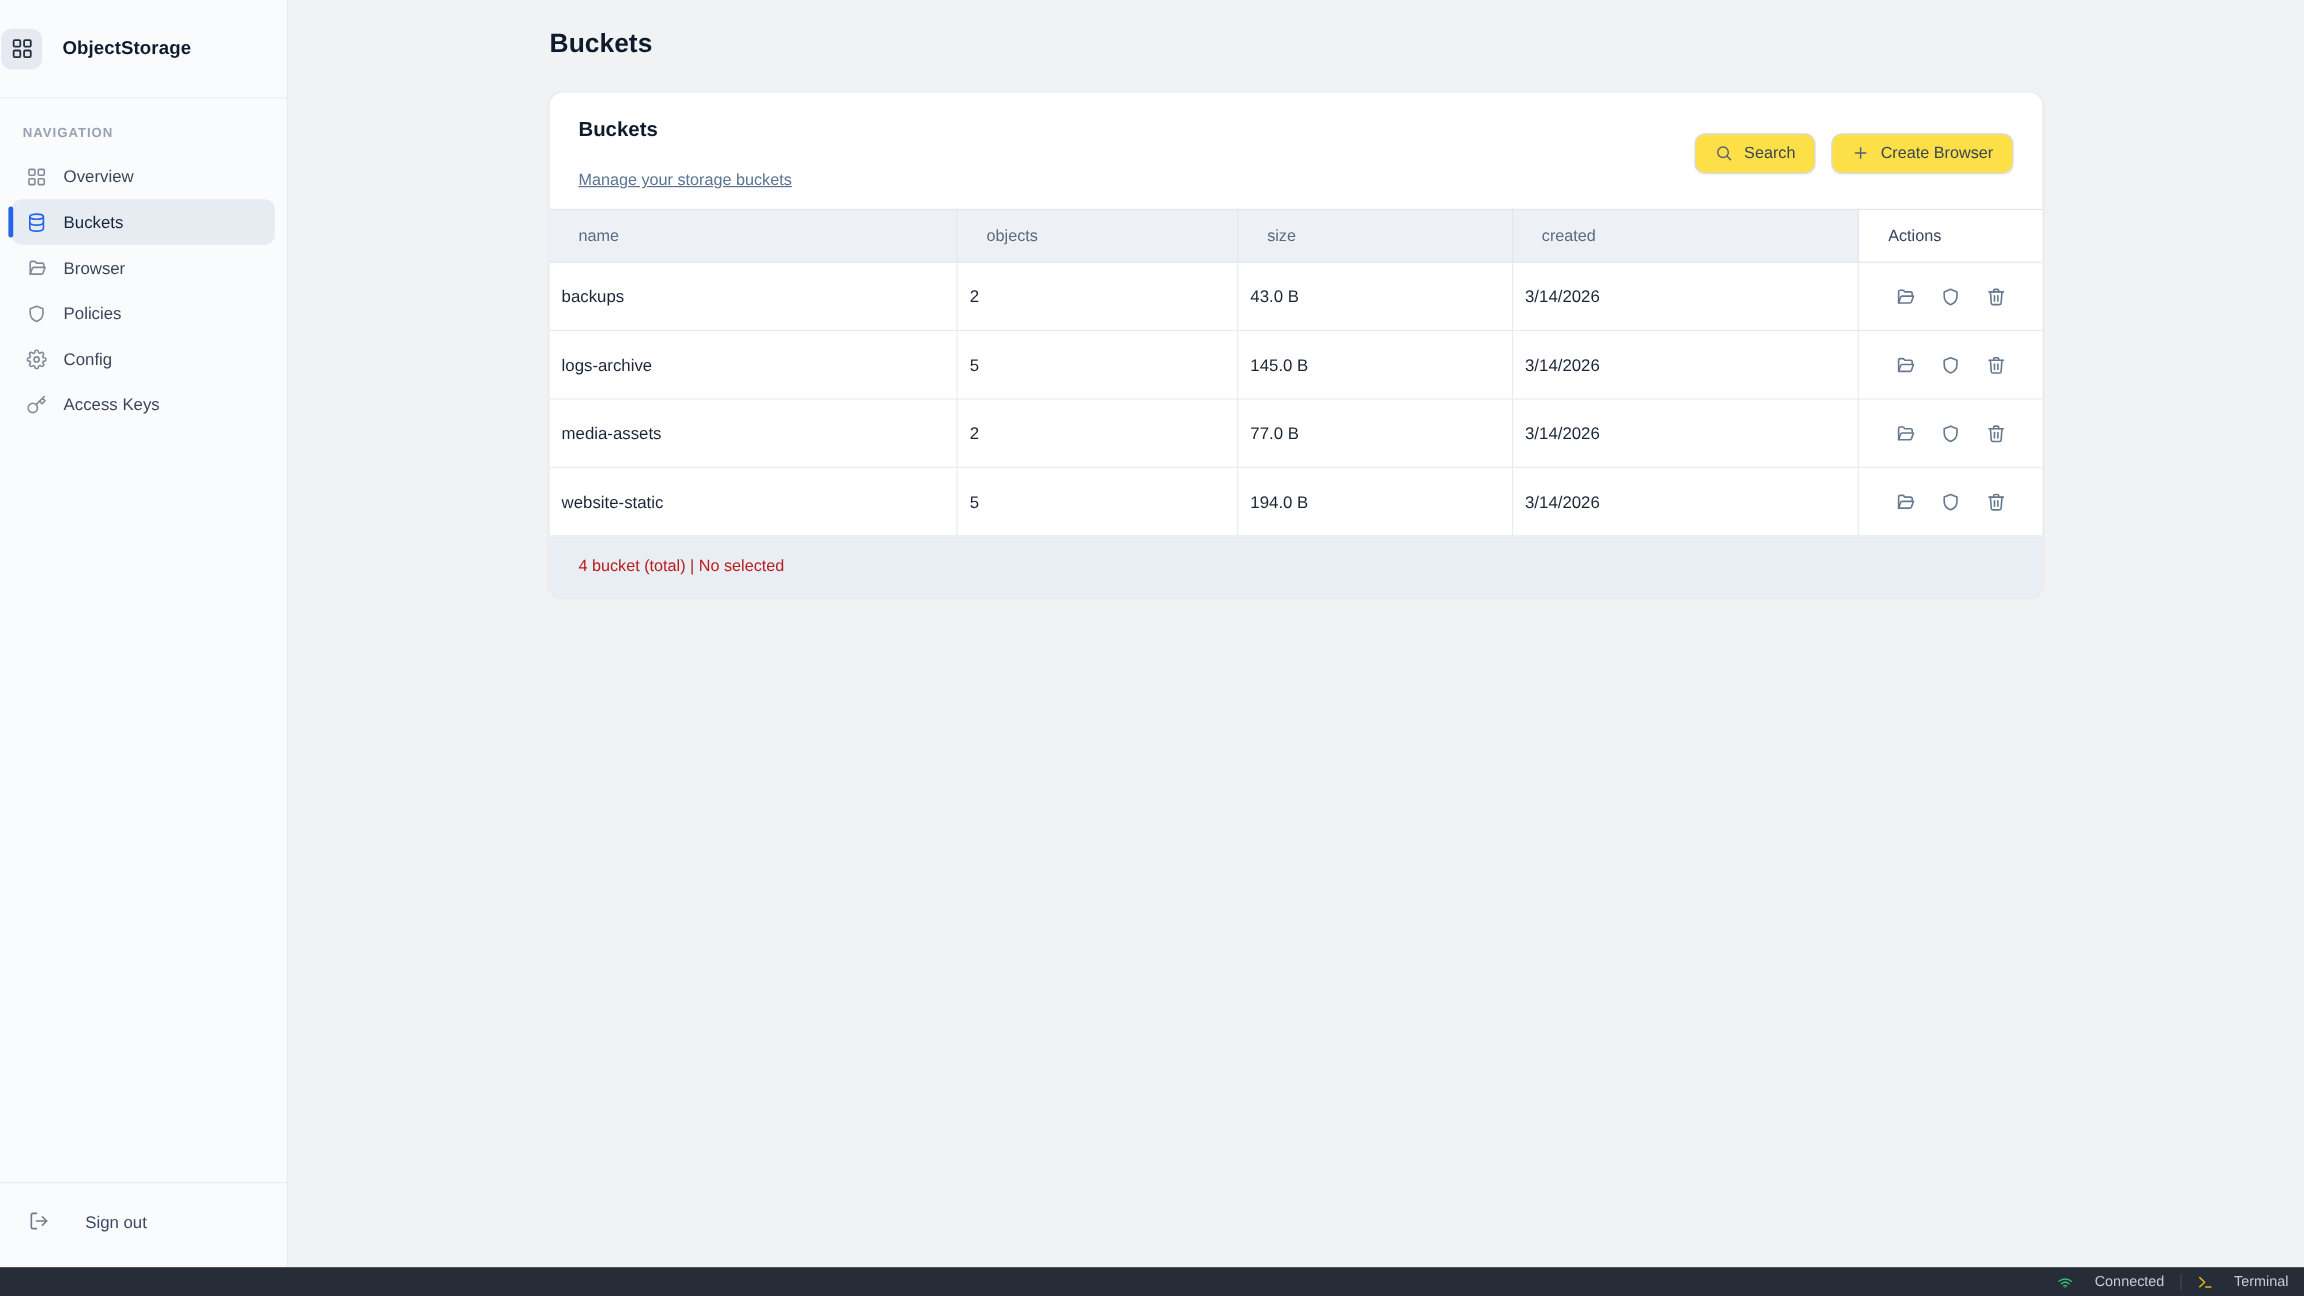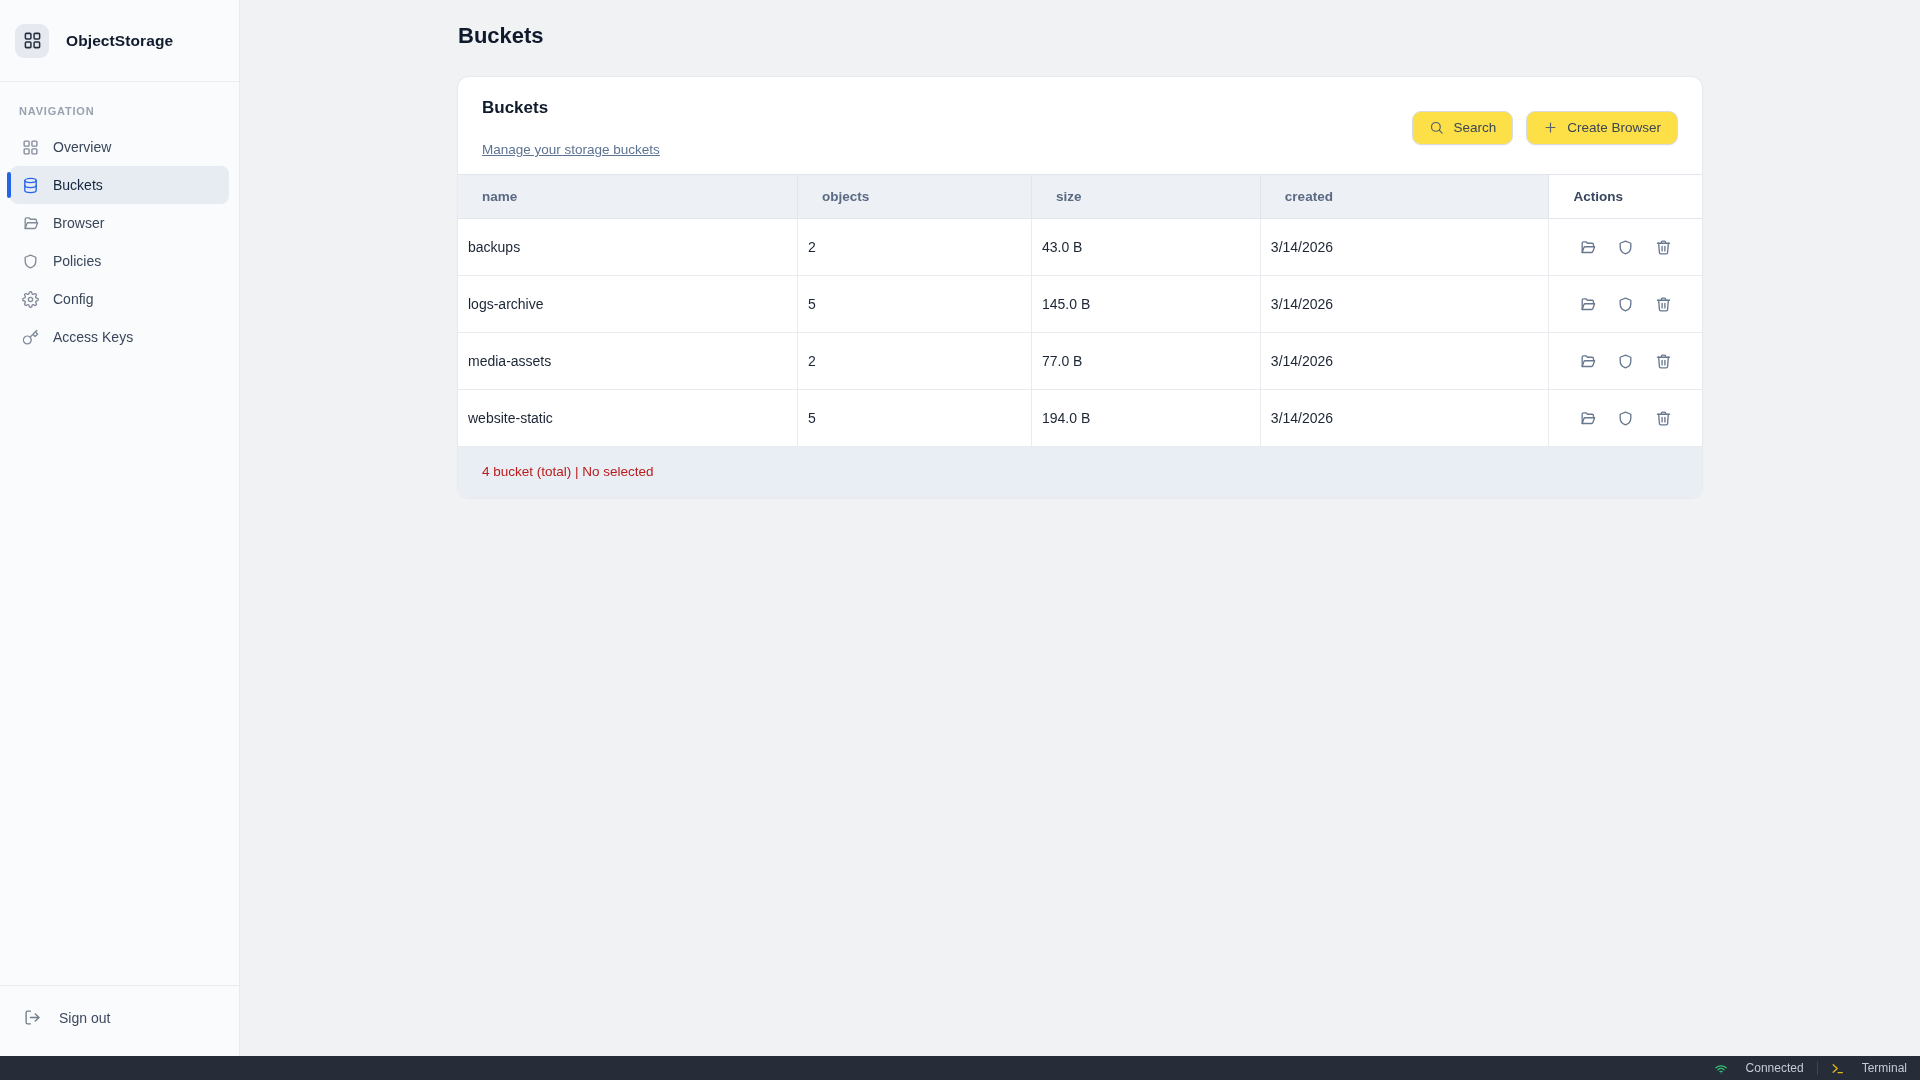--- a/index.html
+++ b/index.html
@@ -15,21 +15,21 @@
 
   
   .sidebar {
     width:240px; min-width:240px;
     background:#fafbfc;
     border-right:1px solid #e8eaee;
     display:flex; flex-direction:column;
   }
   .sidebar-header {
     height:82px; display:flex; align-items:center; gap:17px;
-    padding:0 15px; border-bottom:1px solid #ecedf0;
+    padding:0 1px; border-bottom:1px solid #ecedf0;
   }
   .logo-box {
     width:34px; height:34px; border-radius:9px; background:#e6eaf0;
     display:flex; align-items:center; justify-content:center; color:#242e3f;
   }
   .brand { font-size:15.5px; font-weight:700; color:#101b2e; letter-spacing:.1px; }
   .nav { padding:8px 10px 0; }
   .nav-label {
     font-size:11px; font-weight:700; letter-spacing:.8px;
     color:#99a2b0; margin:15px 9px 11px;
@@ -42,21 +42,21 @@
   .nav-item .nicon { color:#828b99; display:flex; }
   .nav-item.active { background:#e7ecf3; color:#14243c; font-weight:500; }
   .nav-item.active .nicon { color:#2563eb; }
   .nav-item.active::before {
     content:""; position:absolute; left:-3px; top:6px;
     width:4px; height:26px; border-radius:3px; background:#2563eb;
   }
   .sidebar-spacer { flex:1; }
   .sidebar-footer { border-top:1px solid #e9ebee; padding:15px 16px 22px; }
   .signout {
-    display:flex; align-items:center; gap:18px; padding:8px;
+    display:flex; align-items:center; gap:30px; padding:8px;
     color:#3d4960; font-size:14px; cursor:pointer; border-radius:8px;
   }
   .signout .nicon { color:#717c8b; display:flex; }
 
   
   .main { flex:1; background:#f1f2f4; overflow:auto; }
   .content { width:1246px; margin:0 auto; padding-top:16px; }
   .page-title { font-size:22px; font-weight:700; color:#0f1a2c; margin:7px 0 0 1px; }
 
   .card {
@@ -75,21 +75,21 @@
   .btn {
     display:inline-flex; align-items:center; gap:9px; height:34px;
     padding:0 16px; background:#fde047; border:1px solid #d8dce2;
     border-radius:9px; font-size:13.5px; color:#3b4554; cursor:pointer;
     font-family:inherit; box-shadow:0 1px 1px rgba(16,24,40,.03);
   }
   .btn .bicon { display:flex; color:#566070; }
 
   table { width:100%; border-collapse:collapse; font-size:14px; table-layout:fixed; }
   thead th {
-    background:#edf1f6; color:#5a6a82; font-weight:700; text-align:left;
+    background:#edf1f6; color:#5a6a82; font-weight:400; text-align:left;
     padding:0 24px; height:44px; border:1px solid #e2e6ec;
     font-size:13.5px;
   }
   thead th.actions-col { background:#ffffff; color:#37465e; }
   thead th:first-child, tbody td:first-child { border-left:none; }
   thead th:last-child, tbody td:last-child { border-right:none; }
   tbody td {
     height:57px; padding:0 10px; color:#1b2535;
     border:1px solid #e8ebf0; background:#fff;
   }

